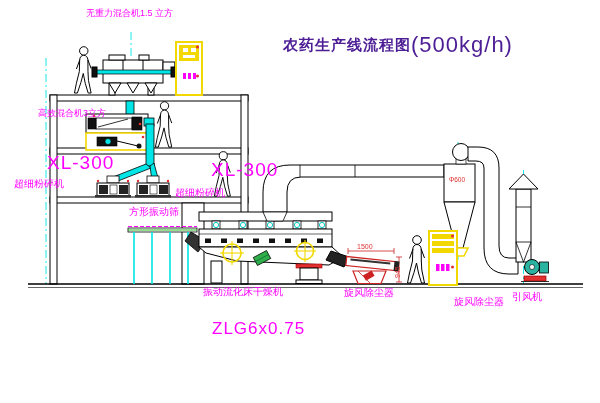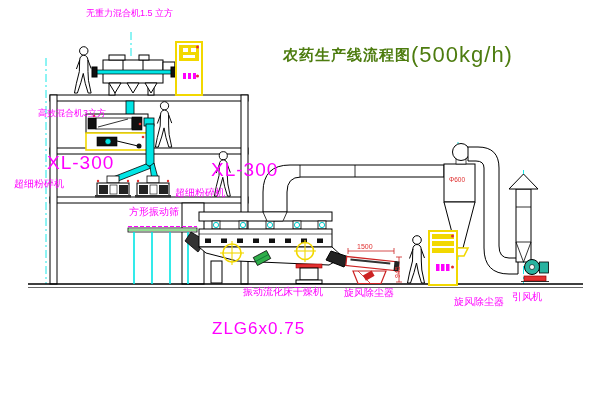--- a/index.html
+++ b/index.html
@@ -1,21 +1,21 @@
 <!DOCTYPE html>
 <html><head>
 <meta charset="utf-8">
 <style>
   html,body{margin:0;padding:0;background:#fff;}
   #canvas{position:relative;width:600px;height:403px;background:#ffffff;overflow:hidden;
           font-family:"Liberation Sans",sans-serif;}
   #canvas svg{position:absolute;left:0;top:0;}
   .lbl{position:absolute;color:#ff00ff;white-space:nowrap;line-height:1;}
   .dim{position:absolute;color:#e03030;white-space:nowrap;line-height:1;}
-  .title-wrap{position:absolute;left:283px;top:42px;color:#4d7c0f;white-space:nowrap;text-align:center;}
+  .title-wrap{position:absolute;left:283px;top:32px;color:#4c1d95;white-space:nowrap;text-align:center;}
   .title-zh{font-size:15px;font-weight:bold;letter-spacing:1px;vertical-align:baseline;}
   .title-cap{font-size:22px;font-weight:normal;vertical-align:-2px;letter-spacing:1px;}
   .s9{font-size:9px;} .s10{font-size:10px;}
   .model{font-size:19px;letter-spacing:1px;margin-left:35px;}
   .model-sm{font-size:17px;letter-spacing:1px;}
   .rot90{transform:rotate(-90deg);transform-origin:left top;}
 </style>
 </head>
 <body>
 
@@ -268,21 +268,21 @@
 <div class="lbl s9" style="left:38px;top:109px;">高效混合机3立方</div>
 
 <div class="lbl model" style="left:12px;top:153px;">XL-300</div>
 <div class="lbl s10" style="left:14px;top:179px;">超细粉碎机</div>
 
 <div class="lbl model" style="left:176px;top:160px;">XL-300</div>
 <div class="lbl s10" style="left:175px;top:188px;">超细粉碎机</div>
 
 <div class="lbl s10" style="left:129px;top:207px;">方形振动筛</div>
 
-<div class="lbl s10" style="left:203px;top:287px;margin-left:40px;">振动流化床干燥机</div>
+<div class="lbl s10" style="left:203px;top:287px;">振动流化床干燥机</div>
 <div class="lbl model-sm" style="left:212px;top:308px;margin-top:12px;">ZLG6x0.75</div>
 
 <div class="lbl s10" style="left:344px;top:288px;">旋风除尘器</div>
 
 <div class="lbl s10" style="left:446px;top:297px;margin-left:8px;">旋风除尘器</div>
 <div class="lbl s10" style="left:512px;top:292px;">引风机</div>
 
 <div class="dim" style="left:449px;top:177px;font-size:6.5px;">Φ600</div>
 <div class="dim" style="left:357px;top:243px;font-size:7px;">1500</div>
 <div class="dim rot90" style="left:394px;top:278px;font-size:7px;">945</div>

